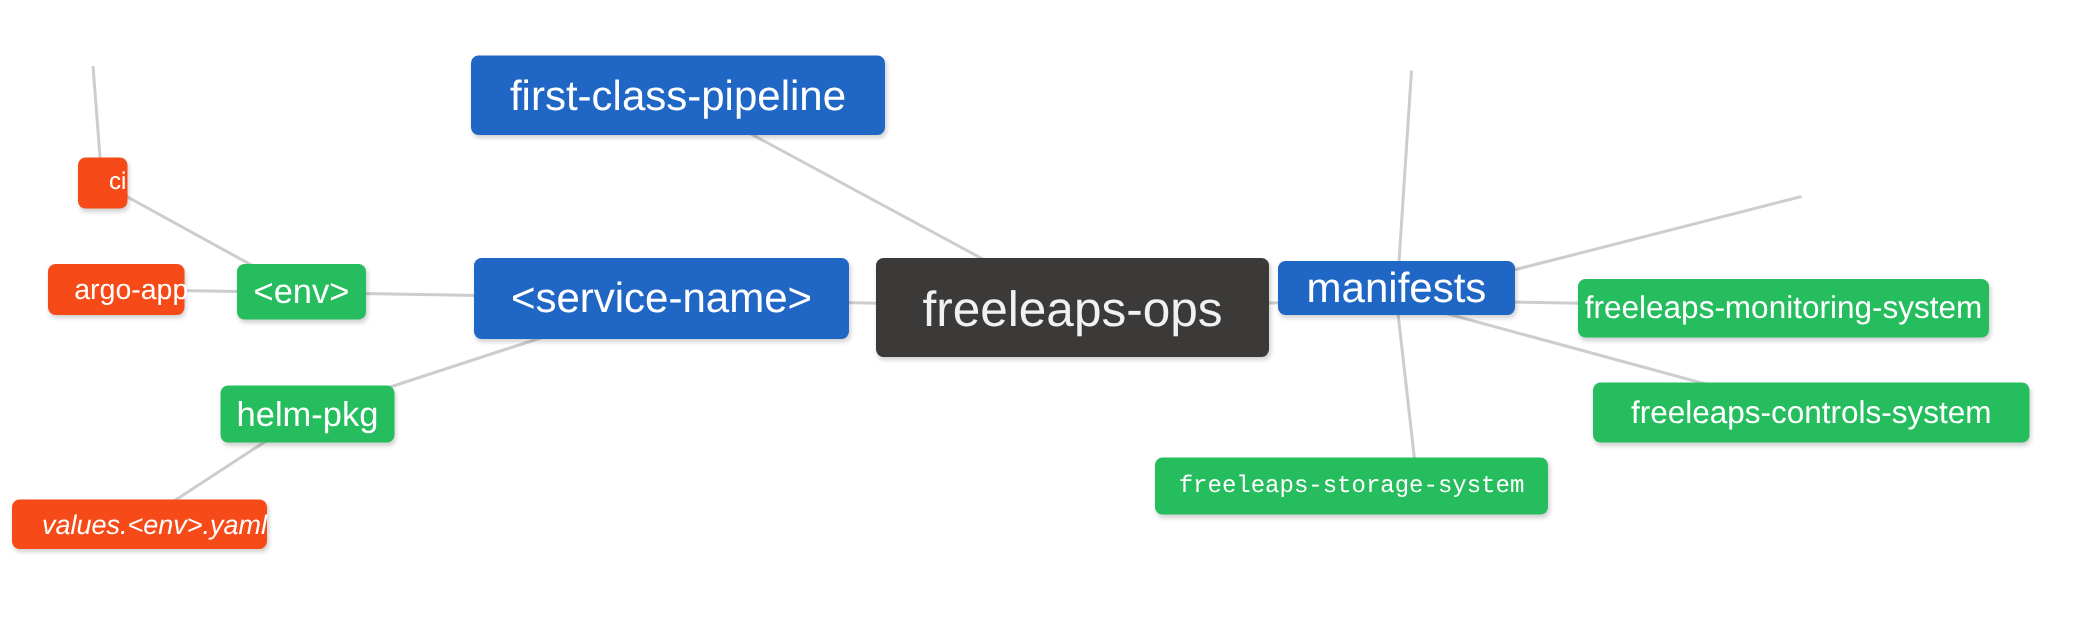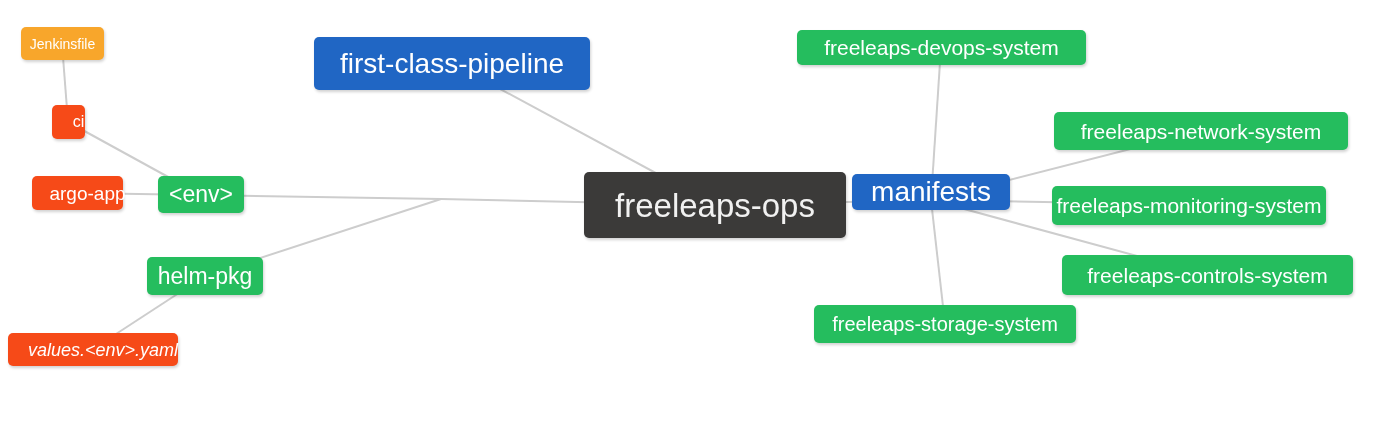--- a/index.html
+++ b/index.html
@@ -59,42 +59,40 @@
     <line x1="452" y1="63" x2="715" y2="205"></line>
     <line x1="441" y1="199" x2="715" y2="205"></line>
     <line x1="715" y1="205" x2="931" y2="200"></line>
     <line x1="931" y1="200" x2="941" y2="47"></line>
     <line x1="931" y1="200" x2="1201" y2="131"></line>
     <line x1="931" y1="200" x2="1211" y2="205"></line>
     <line x1="931" y1="200" x2="1207" y2="275"></line>
     <line x1="931" y1="200" x2="945" y2="324"></line>
   </svg>
 
-  <div class="node orange" style="left:21px;   top:27px;  width:83px;  height:33px; font-size:14px;">Jenkinsfile</div>
 
   <div class="node red" style="left:52px;   top:105px; width:33px;  height:34px; font-size:16px;">ci</div>
 
   <div class="node red" style="left:32px;   top:176px; width:91px;  height:34px; font-size:19px;">argo-app</div>
 
   <div class="node green" style="left:158px;  top:176px; width:86px;  height:37px; font-size:23px;">&lt;env&gt;</div>
 
   <div class="node green" style="left:147px;  top:257px; width:116px; height:38px; font-size:23px;">helm-pkg</div>
 
   <div class="node red" style="left:8px;    top:333px; width:170px; height:33px; font-size:18px;font-style:italic;">values.&lt;env&gt;.yaml</div>
 
   <div class="node blue" style="left:314px;  top:37px;  width:276px; height:53px; font-size:28px;">first-class-pipeline</div>
 
+  <div class="node blue" style="left:316px;  top:172px; width:250px; height:54px; font-size:28px;">&lt;service-name&gt;</div>
 
   <div class="node dark" style="left:584px;  top:172px; width:262px; height:66px; font-size:33px;">freeleaps-ops</div>
 
   <div class="node blue" style="left:852px;  top:174px; width:158px; height:36px; font-size:28px;">manifests</div>
 
-  <div class="node green" style="left:797px;  top:30px;  width:289px; height:35px; font-size:21px;">freeleaps-devops-system</div>
 
-  <div class="node green" style="left:1054px; top:112px; width:294px; height:38px; font-size:21px;">freeleaps-network-system</div>
 
   <div class="node green" style="left:1052px; top:186px; width:274px; height:39px; font-size:21px;">freeleaps-monitoring-system</div>
 
   <div class="node green" style="left:1062px; top:255px; width:291px; height:40px; font-size:21px;">freeleaps-controls-system</div>
 
-  <div class="node green" style="left:814px;  top:305px; width:262px; height:38px; font-size:20px;">freeleaps-storage-system</div>
+  <div class="node green" style="left:770px;  top:305px; width:262px; height:38px; font-size:16px;font-family:Liberation Mono, monospace;">freeleaps-storage-system</div>
 
 </div>
 
 </body></html>

